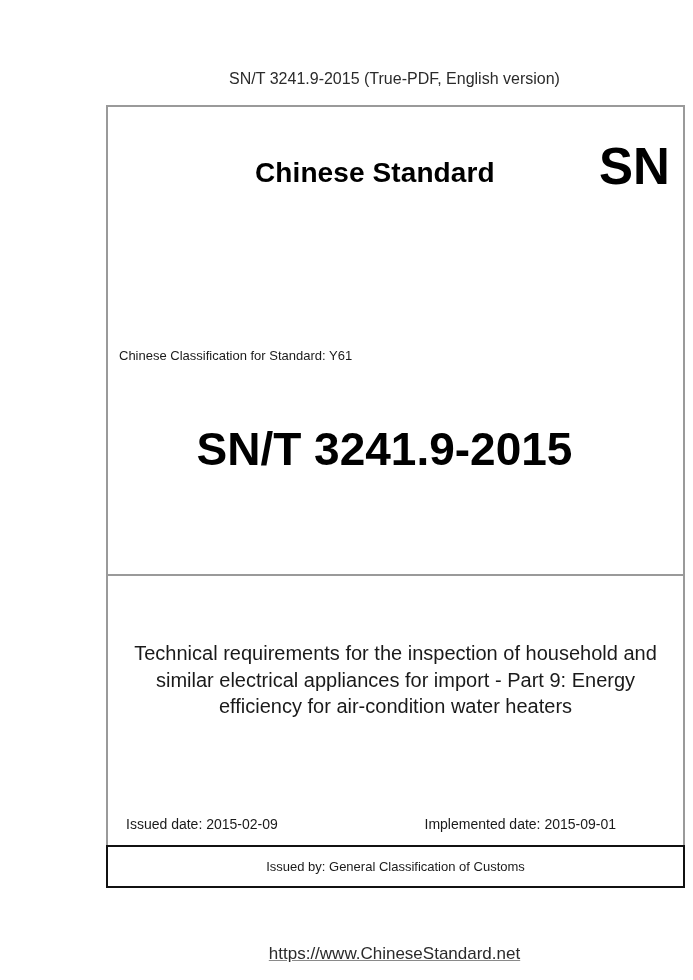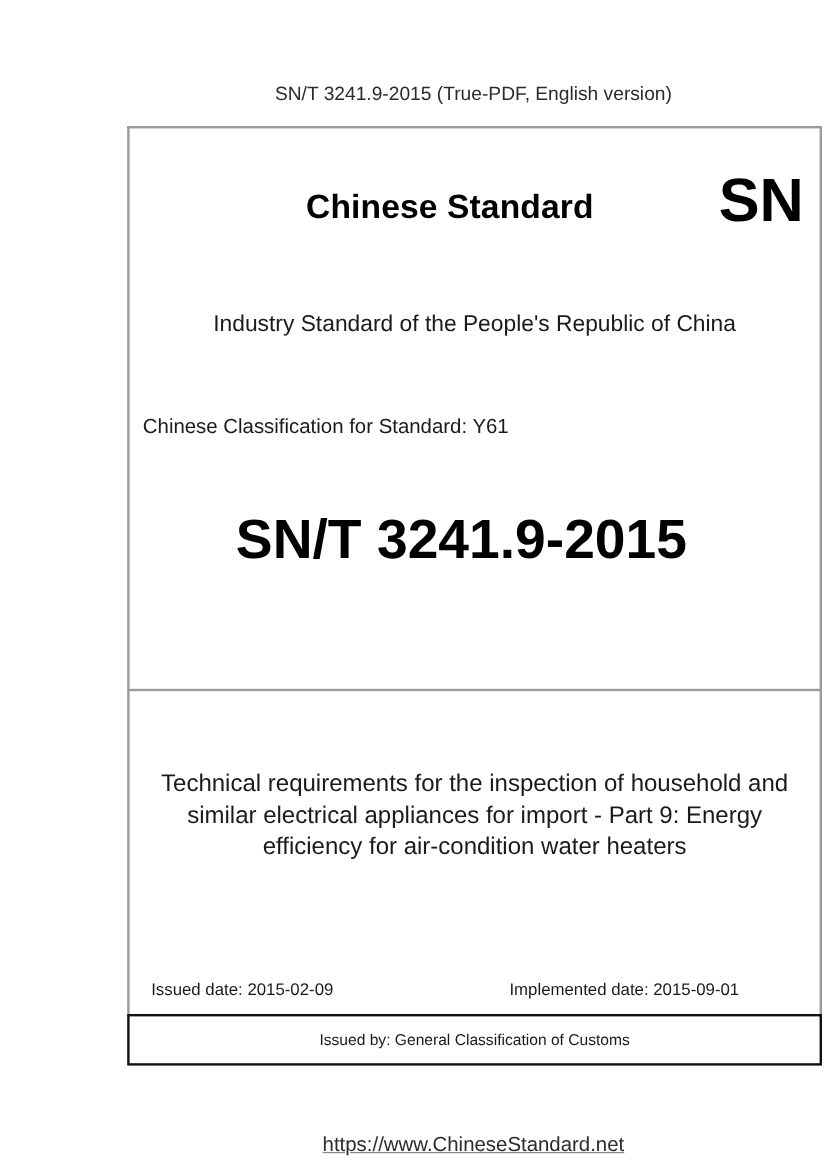--- a/index.html
+++ b/index.html
@@ -59,21 +59,21 @@
       left: 60px; width: 575px;
       top: 256px;
       text-align: center;
       font-size: 19px;
       line-height: 29px;
       color: #1a1a1a;
     }
 
     .classification {
       left: 71px; top: 348px;
-      font-size: 17px;
+      font-size: 13px;
       line-height: 16px;
       color: #1a1a1a;
     }
 
     .std-number {
       left: 60px; width: 553px;
       top: 423px;
       text-align: center;
       font-size: 46px;
       font-weight: bold;
@@ -133,21 +133,20 @@
 
 <div class="abs doc-header">SN/T 3241.9-2015 (True-PDF, English version)</div>
 
 <div class="abs main-box"></div>
 <div class="abs divider"></div>
 
 <div class="abs brand-title">Chinese Standard</div>
 <div class="abs brand-code">SN</div>
 
 <div class="abs industry">
-  <div>Industry Standard of the People's Republic of China</div>
 </div>
 
 <div class="abs classification">Chinese Classification for Standard: Y61</div>
 
 <div class="abs std-number">SN/T 3241.9-2015</div>
 
 <div class="abs title-block">
   <div>Technical requirements for the inspection of household and</div>
   <div>similar electrical appliances for import - Part 9: Energy</div>
   <div>efficiency for air-condition water heaters</div>

